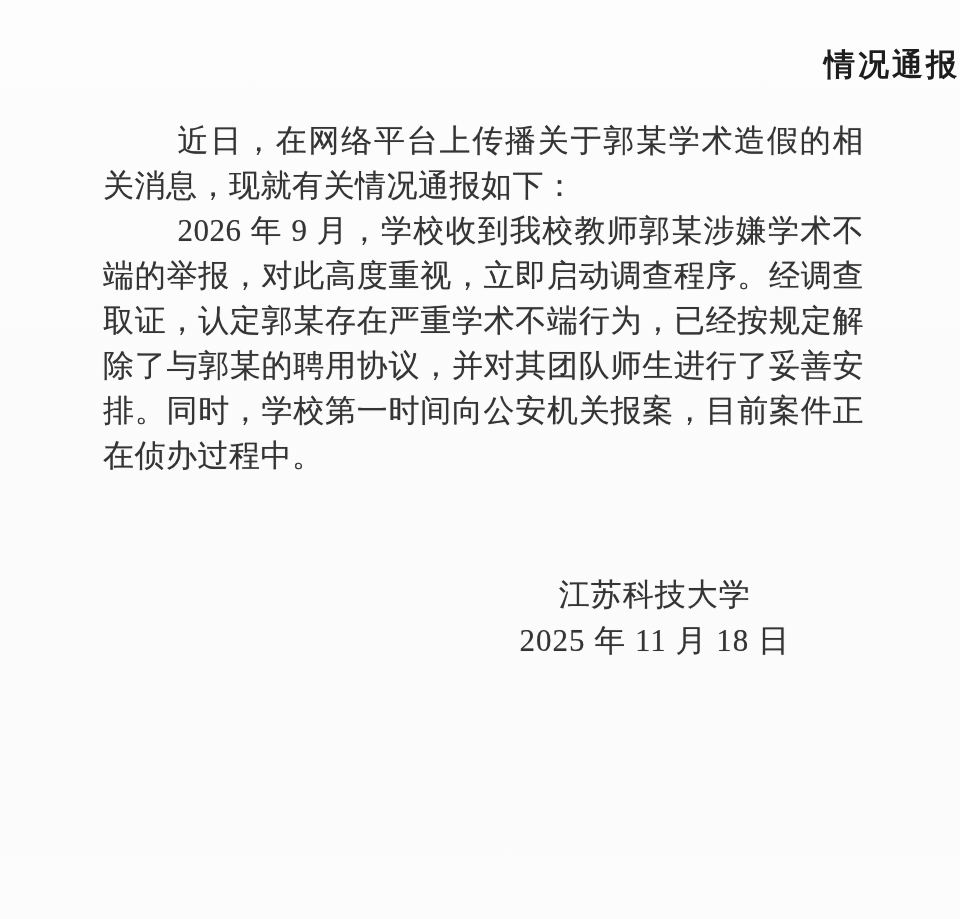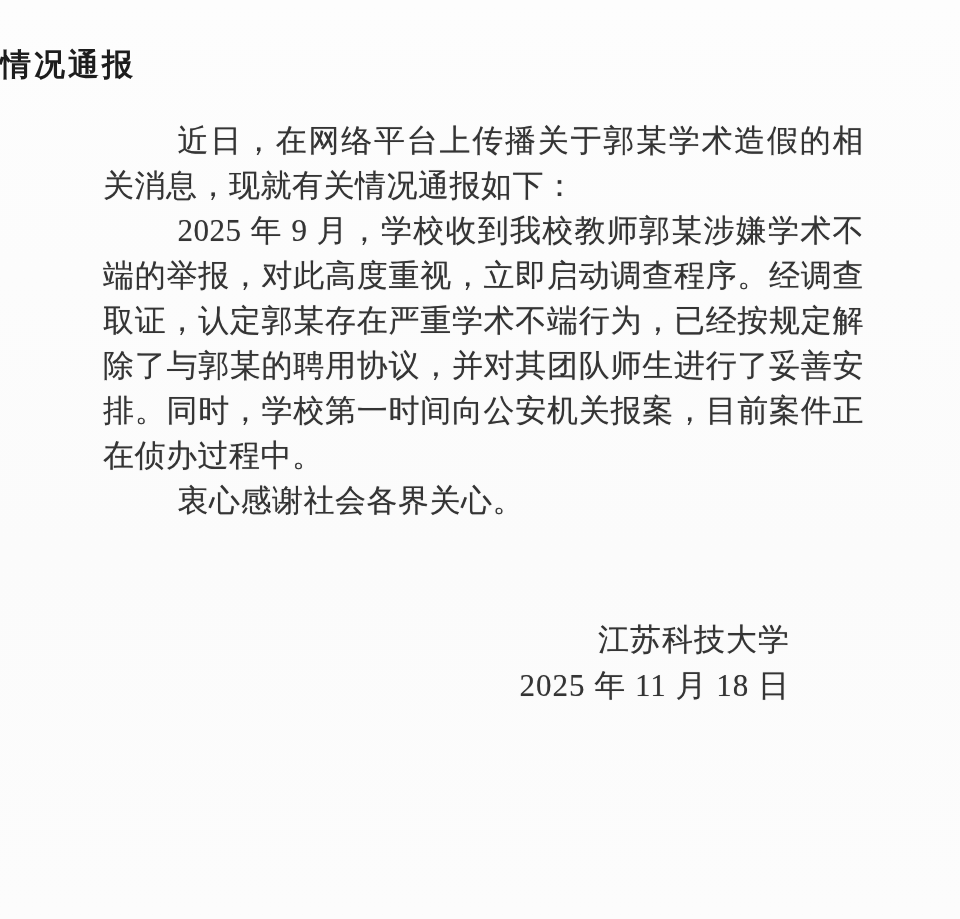--- a/index.html
+++ b/index.html
@@ -16,21 +16,21 @@
   .page {
     position: relative;
     width: 960px;
     height: 919px;
     background: linear-gradient(180deg, #fdfdfd 0%, #fbfbfb 60%, #fcfcfc 100%);
     box-sizing: border-box;
   }
   .notice-title {
     margin: 0;
     padding-top: 44px;
-    text-align: left;
+    text-align: right;
     font-family: "Liberation Sans", "DejaVu Sans", sans-serif;
     font-weight: 700;
     font-size: 31px;
     letter-spacing: 3px;
     color: #1d1d1d;
   }
   .body-text {
     margin: 32px 96px 0 103px;
     font-size: 31px;
     line-height: 45px;
@@ -39,42 +39,41 @@
     letter-spacing: 0.5px;
     text-shadow: 0 0 0.7px rgba(70, 70, 70, 0.55);
   }
   .body-text p {
     margin: 0;
     text-indent: 2.4em;
   }
   .sign-block {
     margin: 94px 170px 0 auto;
     width: max-content;
-    text-align: right;
+    text-align: center;
     font-size: 31px;
     line-height: 46px;
     color: #343434;
     letter-spacing: 1px;
     text-shadow: 0 0 0.7px rgba(70, 70, 70, 0.55);
   }
   .sign-org, .sign-date {
     display: block;
   }
 </style>
 </head>
 <body>
 
 <div class="page">
 
   <h1 class="notice-title">情况通报</h1>
 
   <div class="body-text">
     <p>近日，在网络平台上传播关于郭某学术造假的相关消息，现就有关情况通报如下：</p>
-    <p>2025 年 9 月，学校收到我校教师郭某涉嫌学术不端的举报，对此高度重视，立即启动调查程序。经调查取证，认定郭某存在严重学术不端行为，已经按规定解除了与郭某的聘用协议，并对其团队师生进行了妥善安排。同时，学校第一时间向公安机关报案，目前案件正在侦办过程中。</p>
-    <p>衷心感谢社会各界关心。</p>
+    <p>2026 年 9 月，学校收到我校教师郭某涉嫌学术不端的举报，对此高度重视，立即启动调查程序。经调查取证，认定郭某存在严重学术不端行为，已经按规定解除了与郭某的聘用协议，并对其团队师生进行了妥善安排。同时，学校第一时间向公安机关报案，目前案件正在侦办过程中。</p>
   </div>
 
   <div class="sign-block">
     <span class="sign-org">江苏科技大学</span>
     <span class="sign-date">2025 年 11 月 18 日</span>
   </div>
 
 </div>
 
 </body></html>

